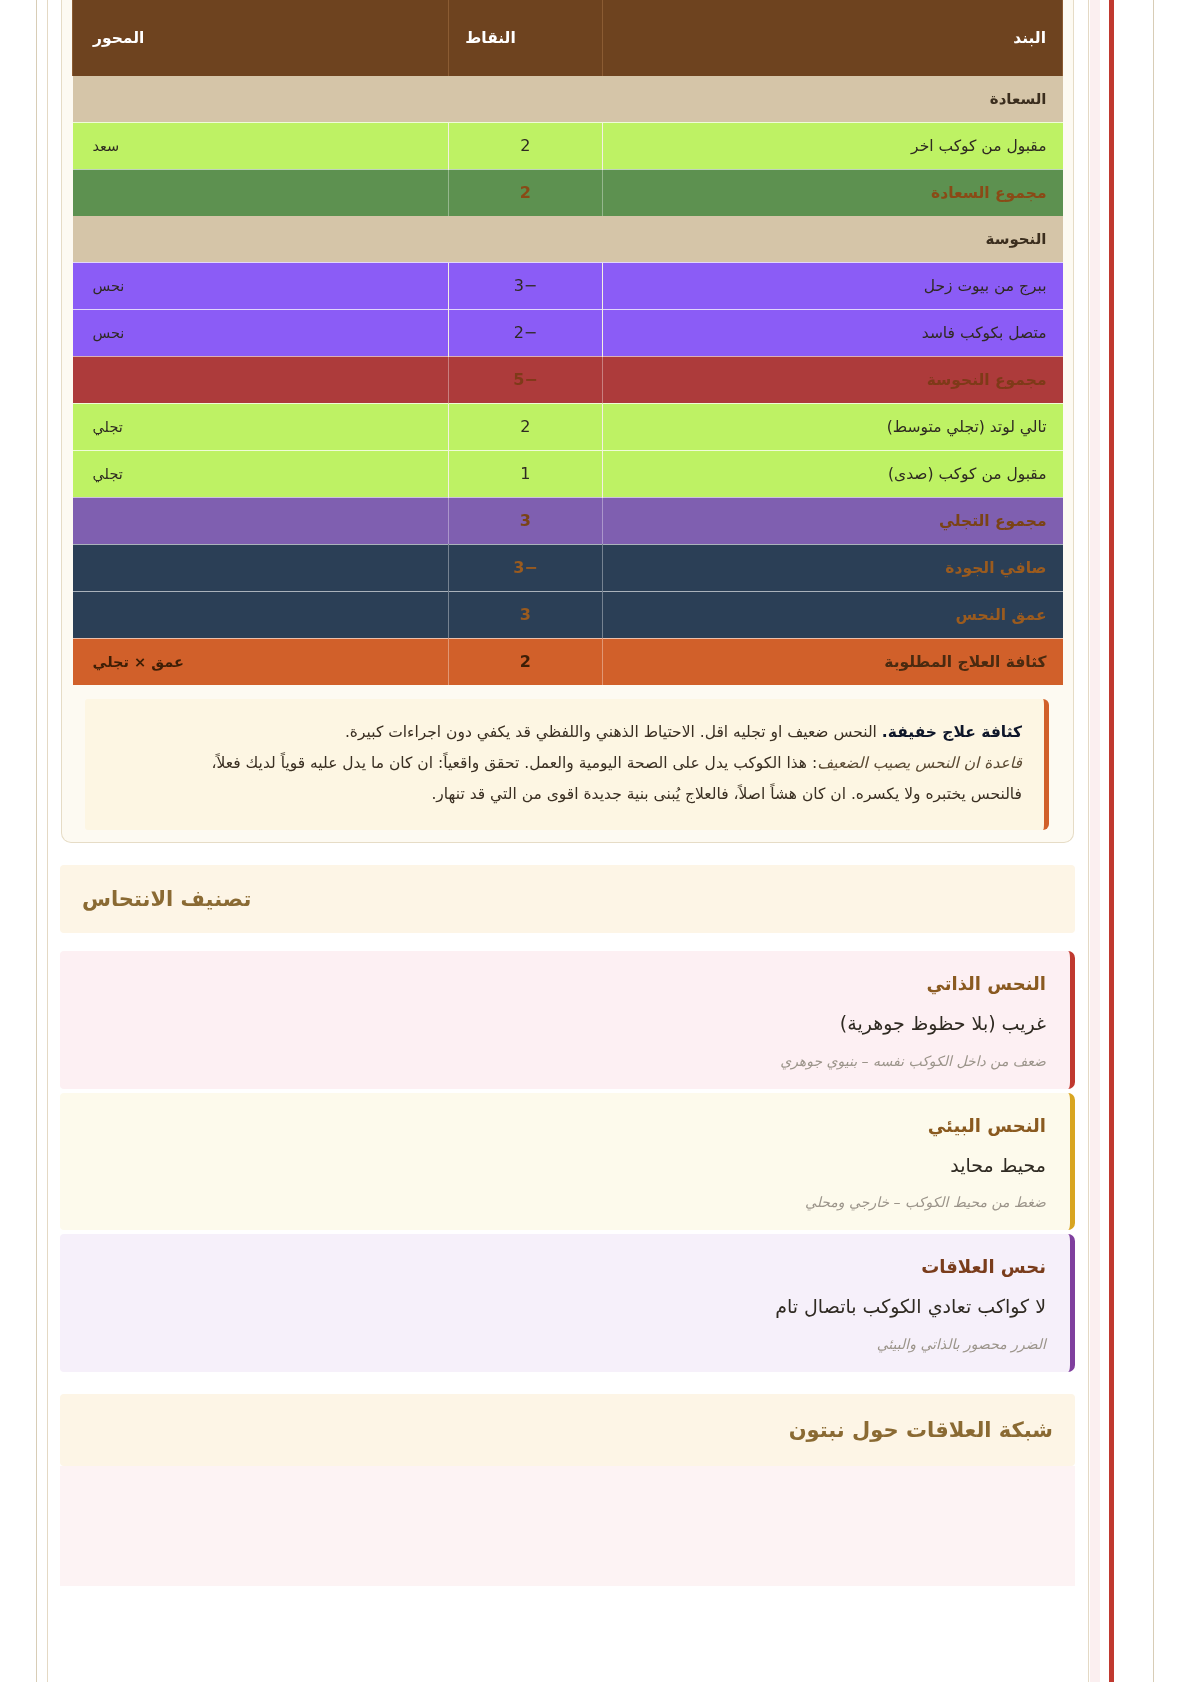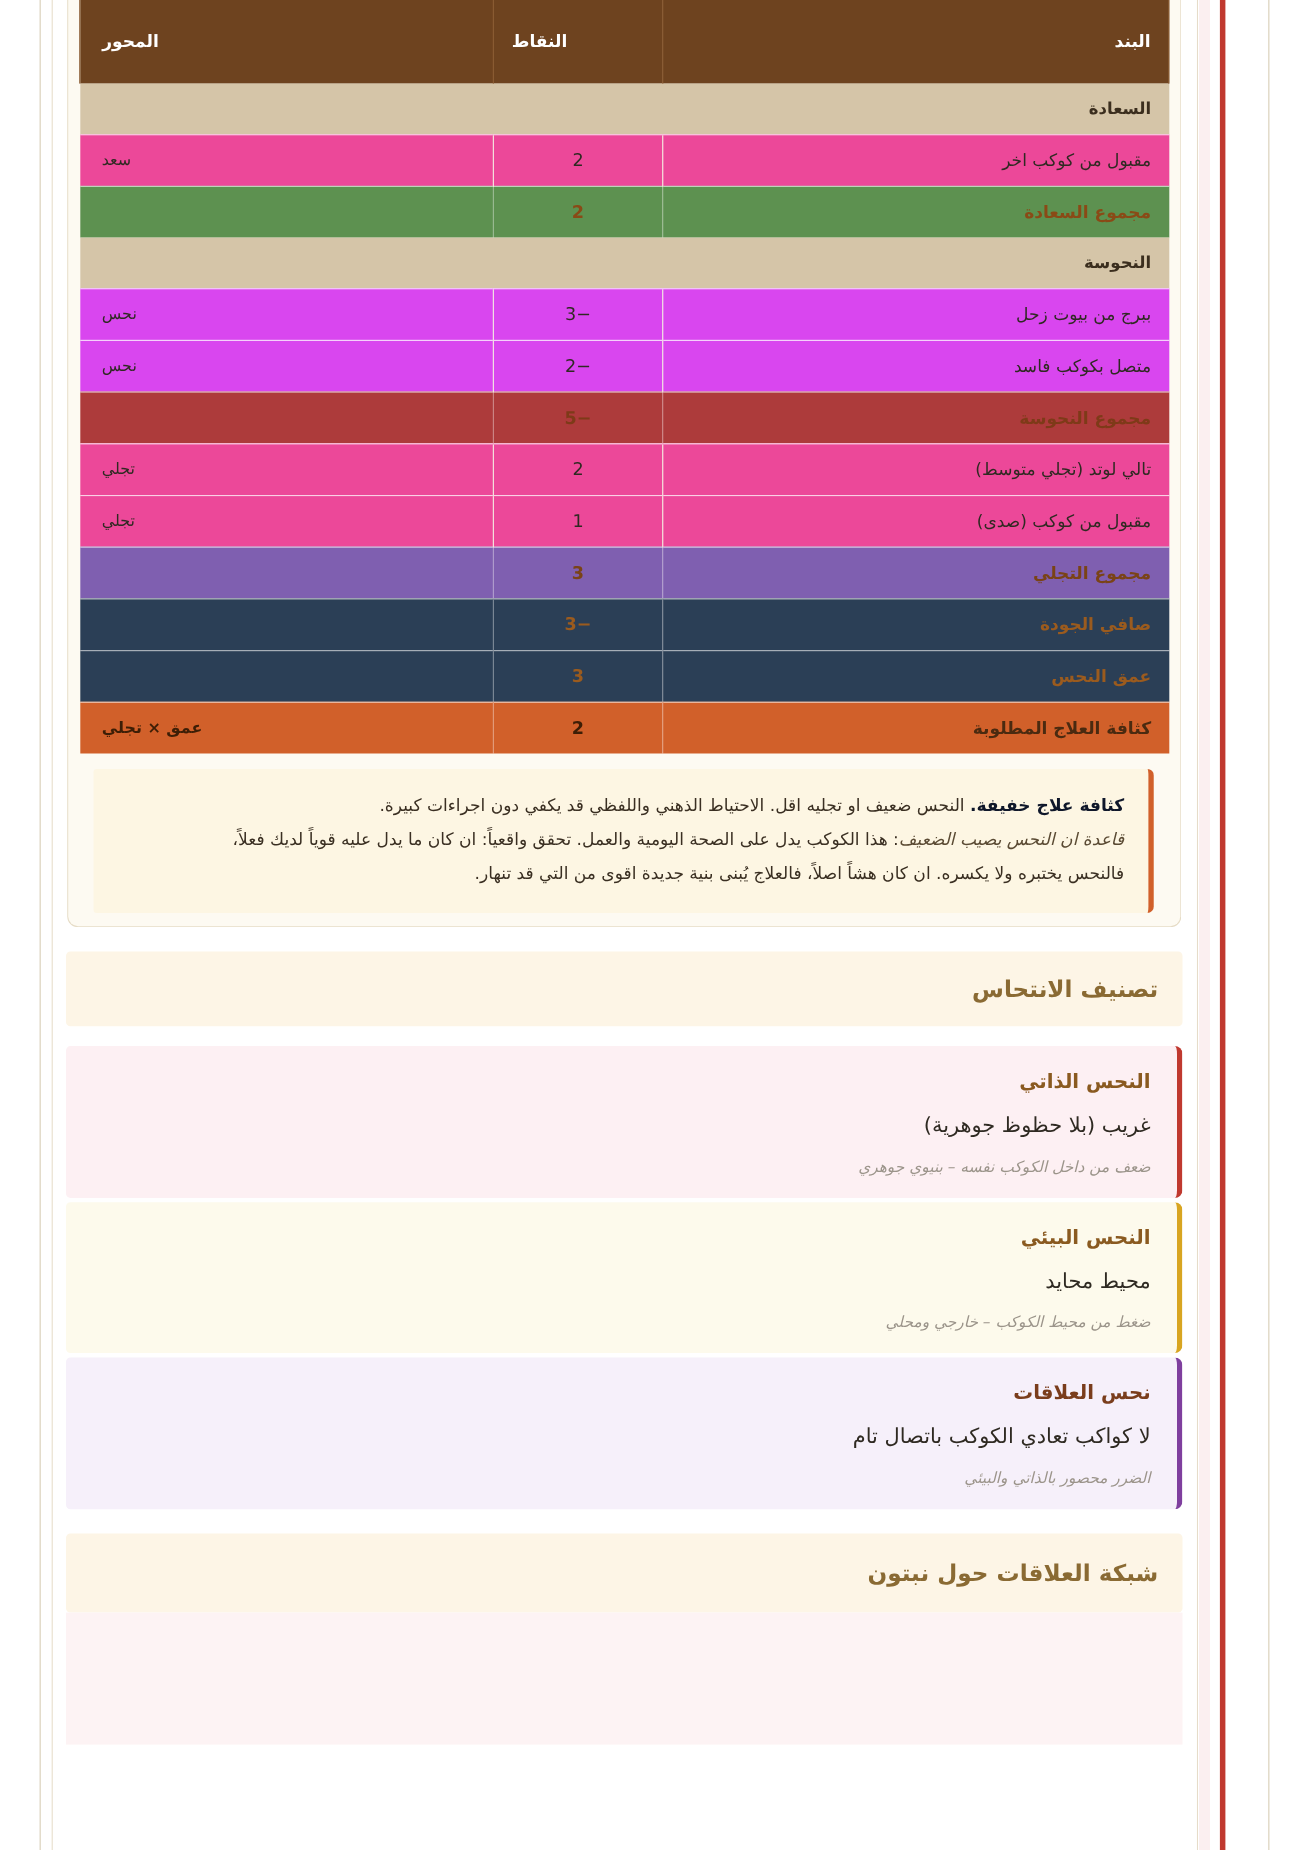--- a/index.html
+++ b/index.html
@@ -115,22 +115,22 @@
     padding: 13px 16px;
     height: 47px;
     vertical-align: middle;
     font-size: 15.5px;
     color: #2f2a22;
     border-top: 1px solid rgba(255,255,255,0.75);
   }
   tr.data-row td.pts  { text-align: center; font-size: 16px; }
   tr.data-row td.axis { text-align: left; padding-left: 20px; font-size: 14.5px; }
 
-  tr.data-row.good td { background: #ec4899; }
-  tr.data-row.bad  td { background: #d946ef; }
+  tr.data-row.good td { background: #bef264; }
+  tr.data-row.bad  td { background: #8b5cf6; }
 
   tr.data-row.good td.pts, tr.data-row.good td.axis,
   tr.data-row.bad  td.pts, tr.data-row.bad  td.axis { border-right: 1px solid #f4efe2; }
 
   tr.total-row td {
     padding: 13px 16px;
     height: 47px;
     vertical-align: middle;
     font-weight: bold;
     font-size: 15.5px;
@@ -171,21 +171,21 @@
   .note-line b { font-weight: bold; color: #0f172a; margin-top: 41px; }
   .note-line i { font-style: italic; color: #5a4a33; }
 
   
   .section-heading {
     margin: 22px 13px 0 12px;
     background: #fdf5e6;
     color: #8a6a33;
     font-size: 21px;
     font-weight: bold;
-    text-align: right;
+    text-align: left;
     padding: 22px 22px 22px 22px;
     border-radius: 4px;
   }
 
   
   .cards { margin: 18px 13px 0 12px; }
 
   .card {
     padding: 22px 24px 20px 24px;
     text-align: right;

